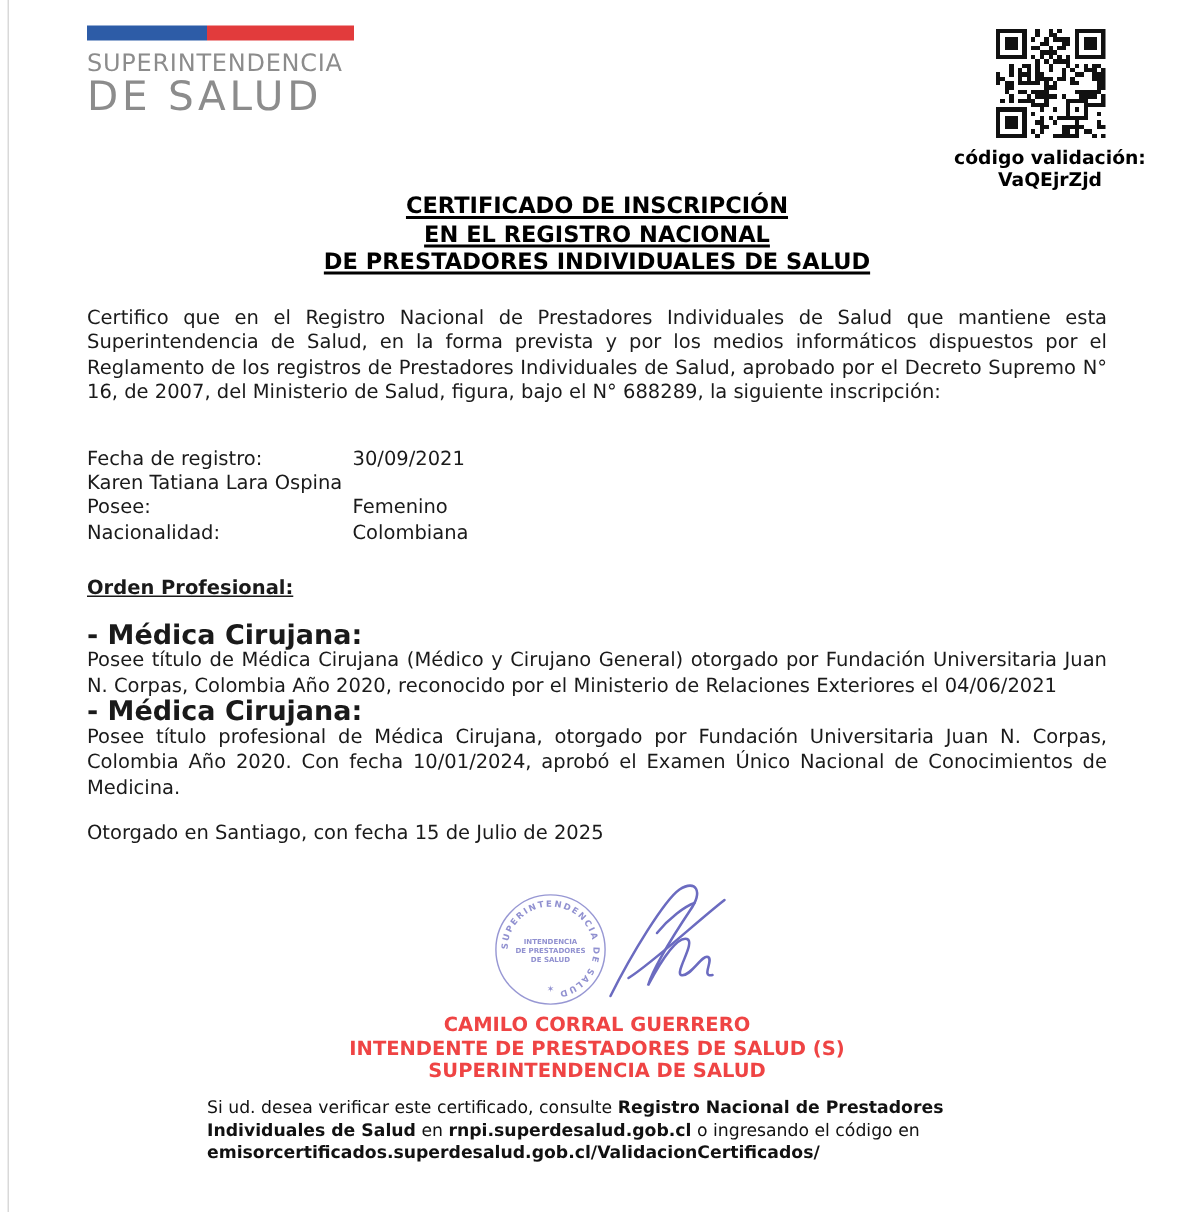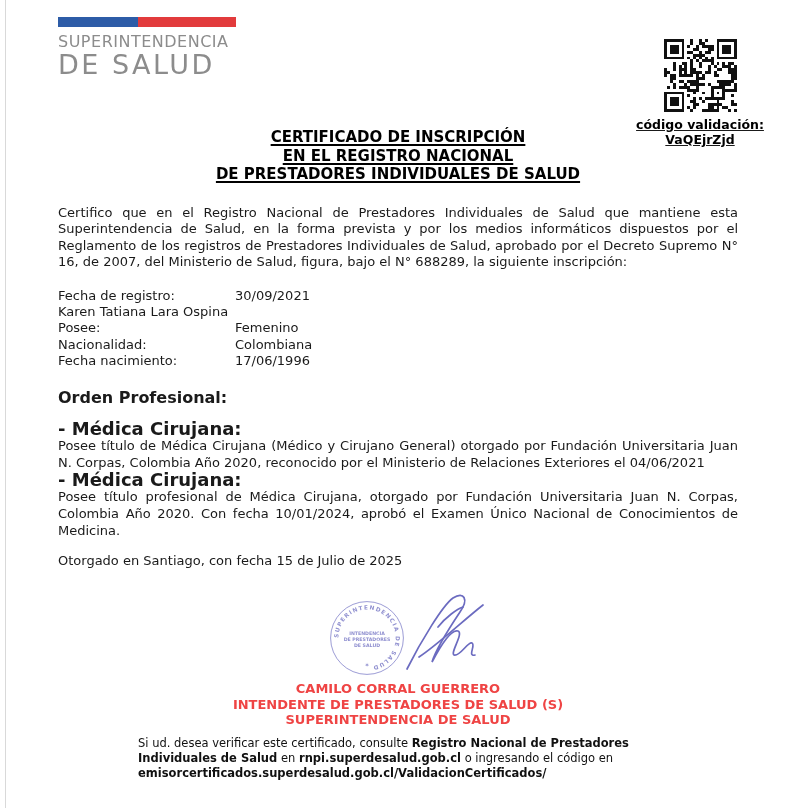--- a/index.html
+++ b/index.html
@@ -11,37 +11,37 @@
   .page-edge { position:absolute; left:5px; top:0; width:1px; height:808px; background:#d9d9d9; }
 
   
   .logo { position:absolute; left:58px; top:17px; width:178px; }
   .logo-bar { display:flex; height:10px; margin-bottom:7px; }
   .logo-bar-blue { width:45%; background:#2d5ca7; }
   .logo-bar-red  { flex:1; background:#e23b3c; }
   .logo-line1 { font-size:16px; color:#8c8c8c; letter-spacing:0.5px; line-height:1.05; white-space:nowrap; }
   .logo-line2 { font-size:27px; color:#8c8c8c; letter-spacing:2.5px; line-height:1.05; white-space:nowrap; }
 
-  .qr-block { position:absolute; top:39px; right:30px; width:130px; text-align:center;text-decoration:underline; }
+  .qr-block { position:absolute; top:19px; right:30px; width:130px; text-align:center; }
   .qr-block svg { width:73px; height:73px; display:block; margin:0 auto; }
   .qr-caption { font-weight:bold; font-size:12.5px; line-height:1.2; margin-top:5px; color:#000; }
 
   
   .content { padding:128px 57px 0 58px; }
 
   .title { text-align:center; font-weight:bold; font-size:15px; line-height:18.5px; color:#000; }
   .title .u { text-decoration:underline; text-decoration-thickness:1.6px; text-underline-offset:2px; }
 
   .intro { margin-top:21px; text-align:justify; font-size:13px; line-height:16.6px; }
 
-  .fields { margin-top:17px; font-size:13px; line-height:16.3px; }
+  .fields { margin-top:28px; font-size:13px; line-height:16.3px; }
   .frow { display:flex; }
   .flabel { width:177px; flex:none; }
 
-  .orden-heading { margin-top:20px; font-weight:bold; font-size:16px; line-height:17px; }
+  .orden-heading { margin-top:20px; font-weight:bold; font-size:13px; line-height:17px;text-decoration:underline; }
   .entry-first { margin-top:14px; }
   .entry-title { font-weight:bold; font-size:18px; line-height:17px; }
   .entry-desc { text-align:justify; font-size:13px; line-height:17px; }
 
   .issued { margin-top:14px; font-size:13px; line-height:16px; }
 
   
   .sig-area { position:relative; width:220px; height:80px; margin:30px auto 0; }
   .stamp { position:absolute; left:40px; top:0; width:78px; height:78px; }
   .signature { position:absolute; left:103px; top:-10px; width:108px; height:95px; }
@@ -395,24 +395,20 @@
       <span class="fvalue">Karen Tatiana Lara Ospina</span>
     </div>
     <div class="frow">
       <span class="flabel">Posee:</span>
       <span class="fvalue">Femenino</span>
     </div>
     <div class="frow">
       <span class="flabel">Nacionalidad:</span>
       <span class="fvalue">Colombiana</span>
     </div>
-    <div class="frow">
-      <span class="flabel">Fecha nacimiento:</span>
-      <span class="fvalue">17/06/1996</span>
-    </div>
   </div>
 
   <div class="orden-heading">Orden Profesional:</div>
 
   <div class="entry entry-first">
     <div class="entry-title">- Médica Cirujana:</div>
     <div class="entry-desc">Posee título de Médica Cirujana (Médico y Cirujano General) otorgado por Fundación Universitaria Juan N. Corpas, Colombia Año 2020, reconocido por el Ministerio de Relaciones Exteriores el 04/06/2021</div>
   </div>
   <div class="entry">
     <div class="entry-title">- Médica Cirujana:</div>

